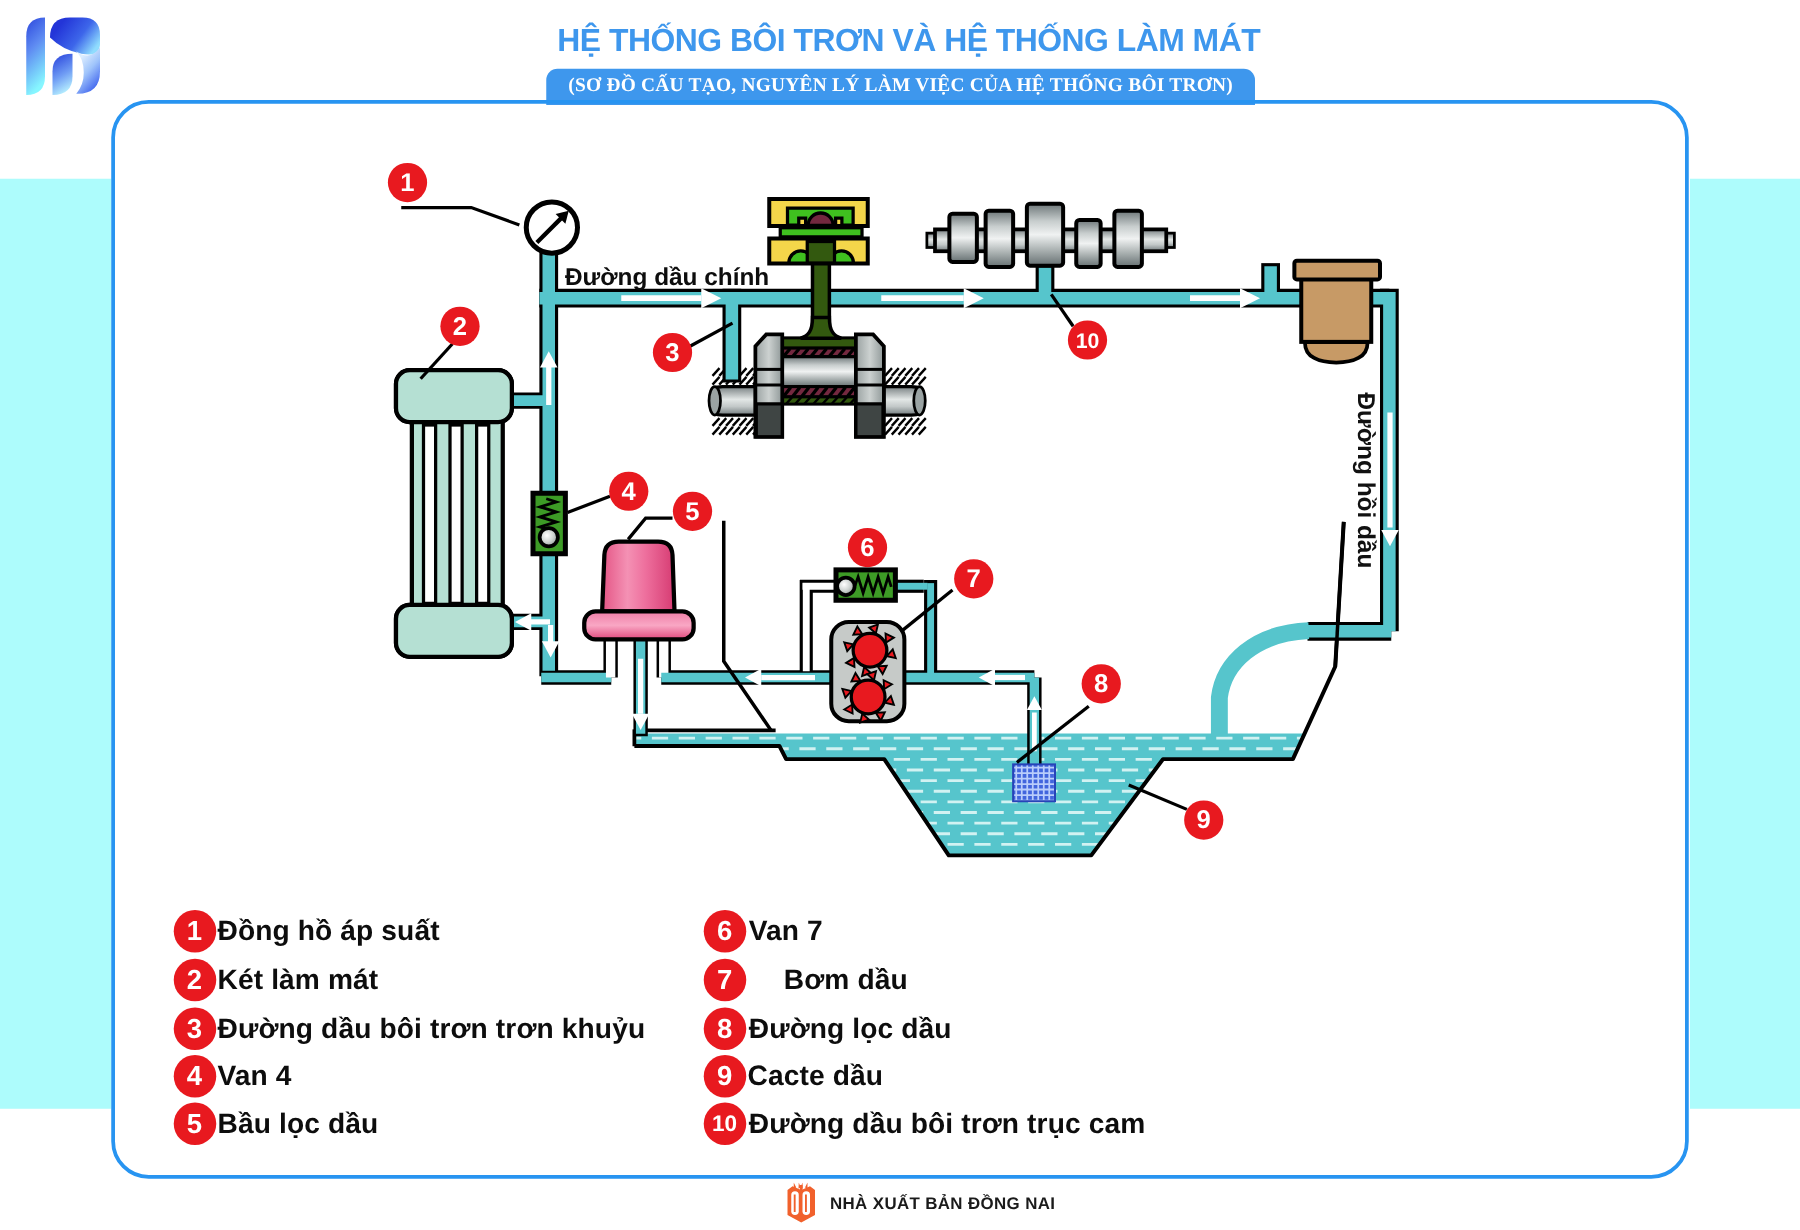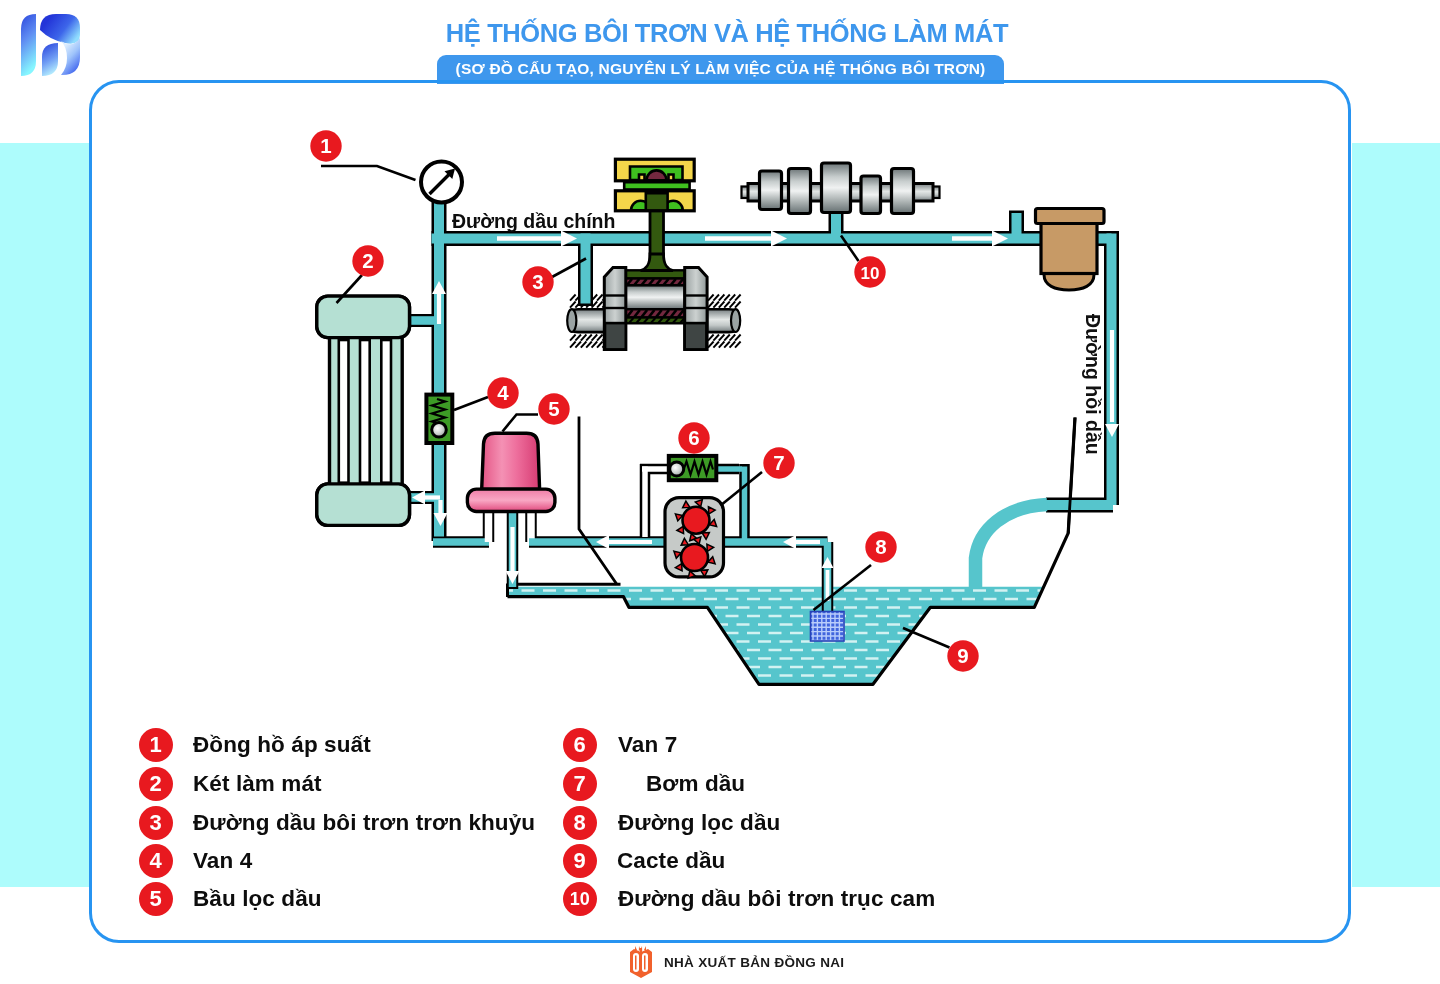--- a/index.html
+++ b/index.html
@@ -1,26 +1,26 @@
 <!DOCTYPE html>
 <html><head>
 <meta charset="utf-8">
 <style>
 html,body{margin:0;padding:0;width:1440px;height:984px;background:#fff;overflow:hidden;}
 *{box-sizing:border-box;}
 body{font-family:"Liberation Sans",sans-serif;position:relative;}
 .cyan{position:absolute;top:143px;height:744px;background:#adfcfc;z-index:1;}
 #cyL{left:0;width:89px;}
 #cyR{left:1352px;width:88px;}
-#pill{position:absolute;left:437px;top:55px;width:567px;height:29px;background:#3e97ed;border-radius:9px 9px 0 0;color:#fff;font-weight:bold;font-size:15.5px;text-align:center;line-height:28px;z-index:2;letter-spacing:.2px;}
+#pill{position:absolute;left:437px;top:55px;width:567px;height:29px;background:#3e97ed;border-radius:9px 9px 0 0;color:#fff;font-weight:bold;font-size:15.5px;text-align:center;line-height:28px;z-index:2;letter-spacing:.2px;font-family:Liberation Serif, serif;}
 #panel{position:absolute;left:89px;top:80px;width:1262px;height:863px;border:3.5px solid #2794f1;border-radius:30px;background:transparent;z-index:3;}
 #title{position:absolute;left:7px;top:19px;width:1440px;text-align:center;font-weight:bold;font-size:25.5px;color:#3e97ed;z-index:2;letter-spacing:-0.4px;}
 #diag{position:absolute;left:0;top:0;z-index:4;}
 .lc{position:absolute;width:34px;height:34px;border-radius:50%;background:#e8191f;color:#fff;font-weight:bold;font-size:22px;text-align:center;line-height:34px;z-index:6;}
-.lt{position:absolute;font-weight:bold;font-size:22.5px;color:#0d0d0d;z-index:6;white-space:nowrap;letter-spacing:.1px;line-height:34px;margin-left:19px;}
+.lt{position:absolute;font-weight:bold;font-size:22.5px;color:#0d0d0d;z-index:6;white-space:nowrap;letter-spacing:.1px;line-height:34px;}
 #footer{position:absolute;left:0;top:944px;width:1252px;height:40px;z-index:5;}
 #ftext{position:absolute;left:664px;top:11px;font-weight:bold;font-size:13.5px;color:#1a1a1a;letter-spacing:.3px;}
 #flogo{position:absolute;left:627px;top:2px;}
 #hlogo{position:absolute;left:20px;top:13px;z-index:2;}
 </style>
 </head>
 <body>
 <div class="cyan" id="cyL"></div>
 <div class="cyan" id="cyR"></div>
 <div id="pill">(SƠ ĐỒ CẤU TẠO, NGUYÊN LÝ LÀM VIỆC CỦA HỆ THỐNG BÔI TRƠN)</div>

